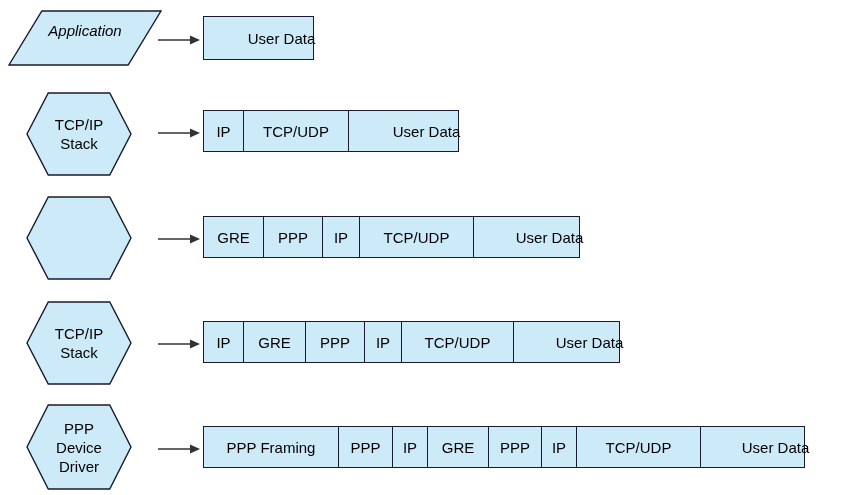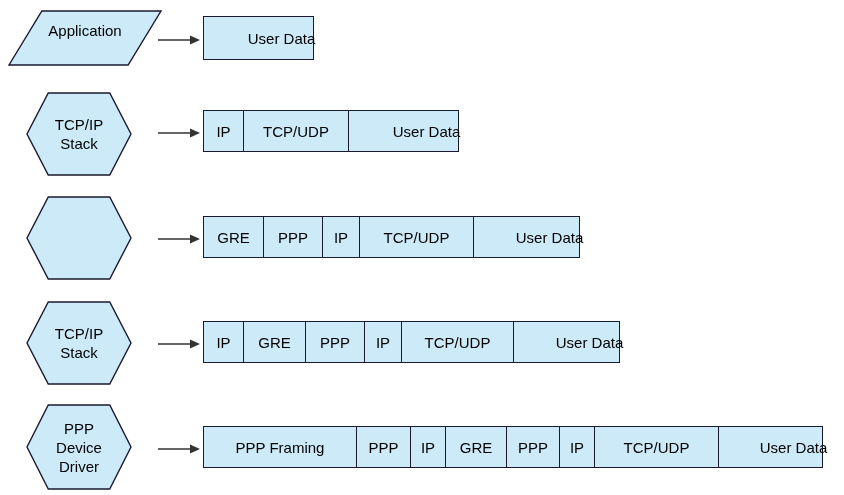--- a/index.html
+++ b/index.html
@@ -74,21 +74,21 @@
 </style>
 </head>
 <body>
 
 <div id="diagram">
     <div class="stage" style="left: 8px; top: 10px; width: 154px; height: 56px;">
       <svg width="154" height="56" viewBox="0 0 154 56">
         <polygon points="33.88,1 153,1 120.12,55 1,55" fill="#cdeaf9" stroke="#1a1a2e" stroke-width="1.4" stroke-linejoin="miter"></polygon>
       </svg>
     </div>
-    <div class="stage-label" style="left: 8px; top: 10px; width: 154px; height: 40px;">Application</div>
+    <div class="stage-label" style="left: 8px; top: 10px; width: 154px; height: 40px; font-style: italic;">Application</div>
     <div class="arrow" style="left: 158px; top: 32px; width: 42px; height: 12px;"><svg width="42" height="12" viewBox="0 0 42 12">
         <line x1="0" y1="6" x2="33" y2="6" stroke="#333333" stroke-width="1.3"></line>
         <polygon points="32,1.5 42,6 32,10.5" fill="#333333"></polygon>
       </svg></div>
     <div class="packet" style="left: 203px; top: 16px; height: 44px;">
       <div class="field" style="width: 109px;">User Data</div>
     </div>
     <div class="stage" style="left: 26px; top: 92px; width: 106px; height: 84px;">
       <svg width="106" height="84" viewBox="0 0 106 84">
         <polygon points="22.259999999999998,1 83.74000000000001,1 105,42 83.74000000000001,83 22.259999999999998,83 1,42" fill="#cdeaf9" stroke="#1a1a2e" stroke-width="1.4" stroke-linejoin="miter"></polygon>
@@ -146,21 +146,21 @@
       </svg>
     </div>
     <div class="stage-label" style="left: 26px; top: 404px; width: 106px; height: 86px;">PPP
 Device
 Driver</div>
     <div class="arrow" style="left: 158px; top: 441px; width: 42px; height: 12px;"><svg width="42" height="12" viewBox="0 0 42 12">
         <line x1="0" y1="6" x2="33" y2="6" stroke="#333333" stroke-width="1.3"></line>
         <polygon points="32,1.5 42,6 32,10.5" fill="#333333"></polygon>
       </svg></div>
     <div class="packet" style="left: 203px; top: 426px; height: 42px;">
-      <div class="field" style="width: 153px;">PPP Framing</div>
+      <div class="field" style="width: 135px;">PPP Framing</div>
       <div class="field" style="width: 54px;">PPP</div>
       <div class="field" style="width: 35px;">IP</div>
       <div class="field" style="width: 61px;">GRE</div>
       <div class="field" style="width: 53px;">PPP</div>
       <div class="field" style="width: 35px;">IP</div>
       <div class="field" style="width: 124px;">TCP/UDP</div>
       <div class="field" style="width: 103px;">User Data</div>
     </div>
   </div>
 

